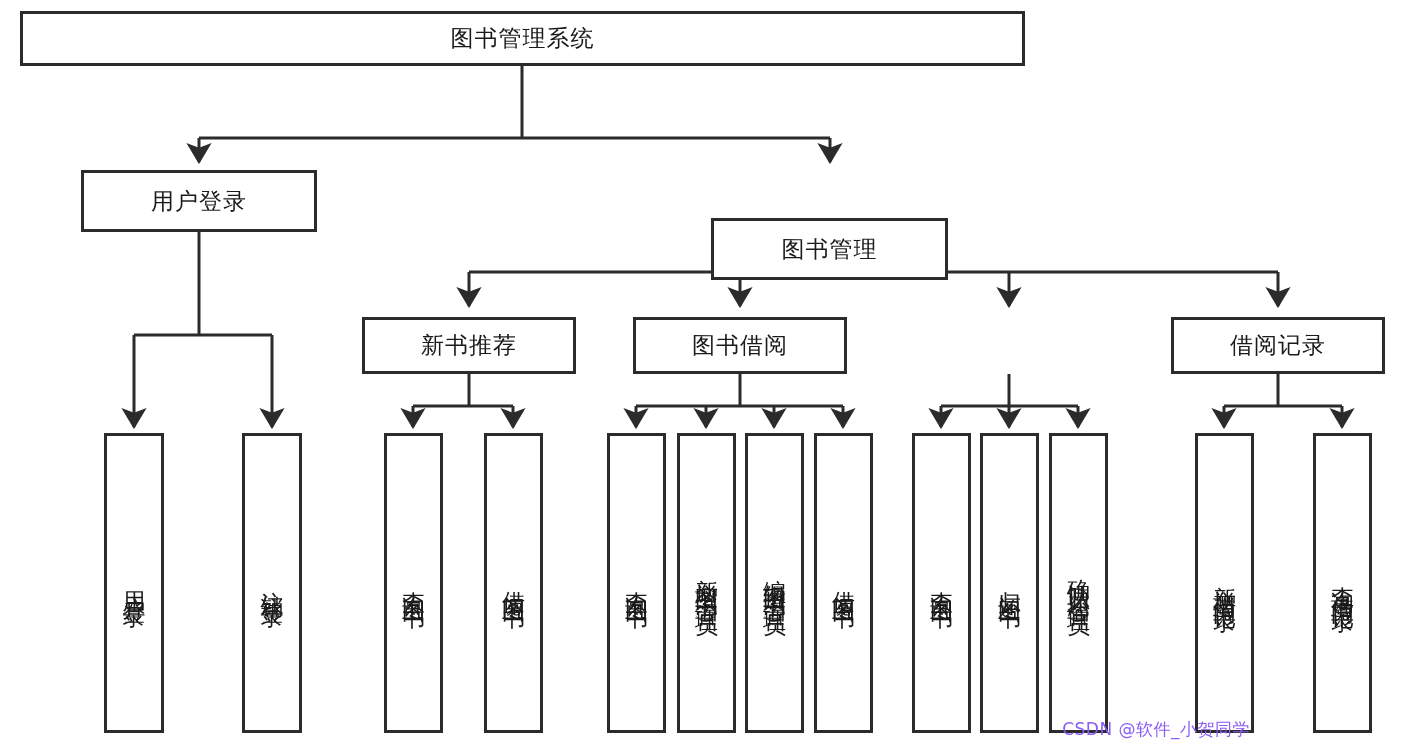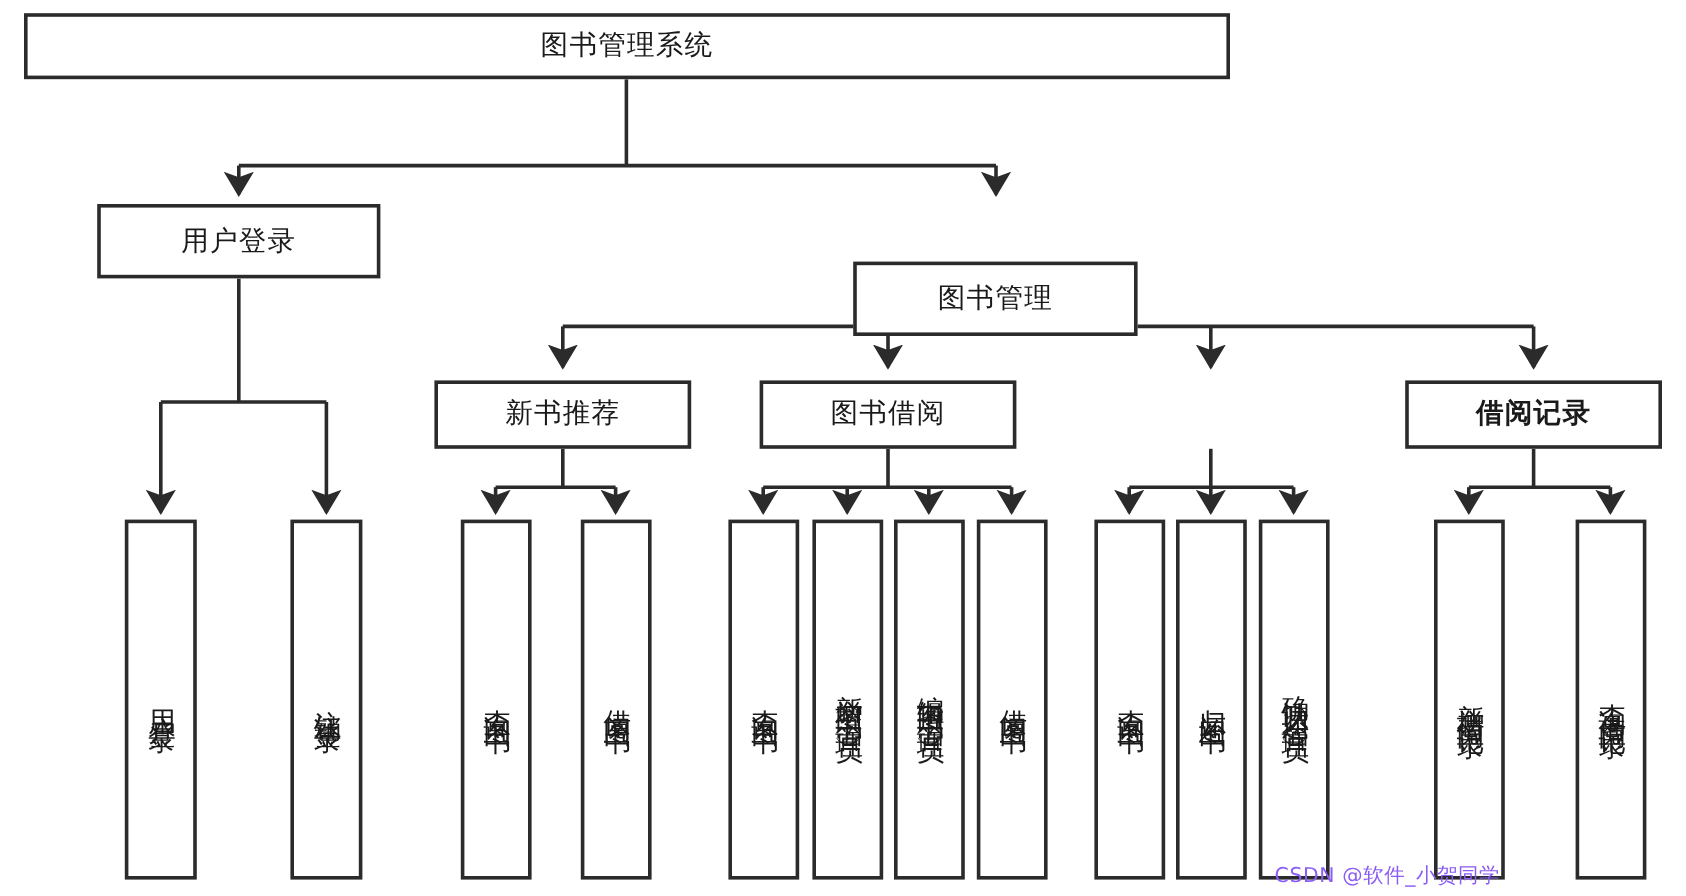--- a/index.html
+++ b/index.html
@@ -144,21 +144,21 @@
 
   <div class="node-box h-node" style="left:362px; top:317px; width:214px; height:57px;">
     <span class="node-label">新书推荐</span>
   </div>
 
   <div class="node-box h-node" style="left:633px; top:317px; width:214px; height:57px;">
     <span class="node-label">图书借阅</span>
   </div>
 
 
-  <div class="node-box h-node" style="left:1171px; top:317px; width:214px; height:57px;font-weight:bold;">
+  <div class="node-box h-node" style="left:1171px; top:317px; width:214px; height:57px;">
     <span class="node-label">借阅记录</span>
   </div>
 
   <div class="node-box v-node" style="left:104px; top:433px; width:60px; height:300px;">
     <span class="node-label">用户登录</span>
   </div>
 
   <div class="node-box v-node" style="left:242px; top:433px; width:60px; height:300px;">
     <span class="node-label">注销登录</span>
   </div>

